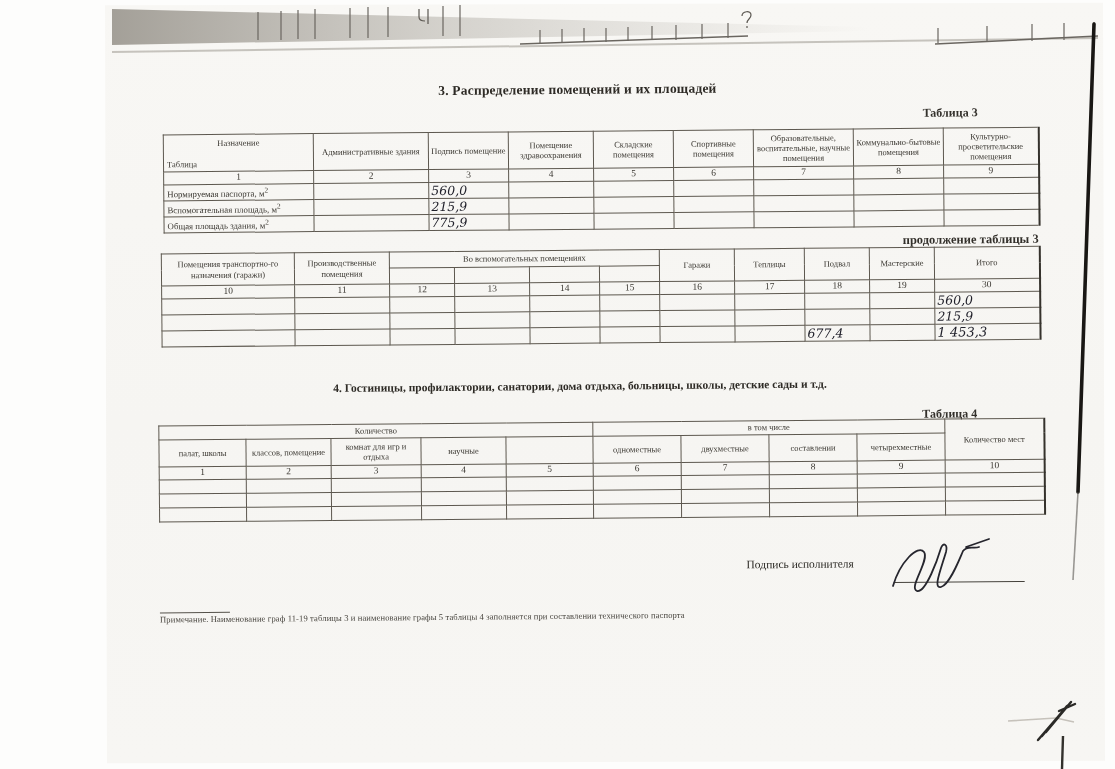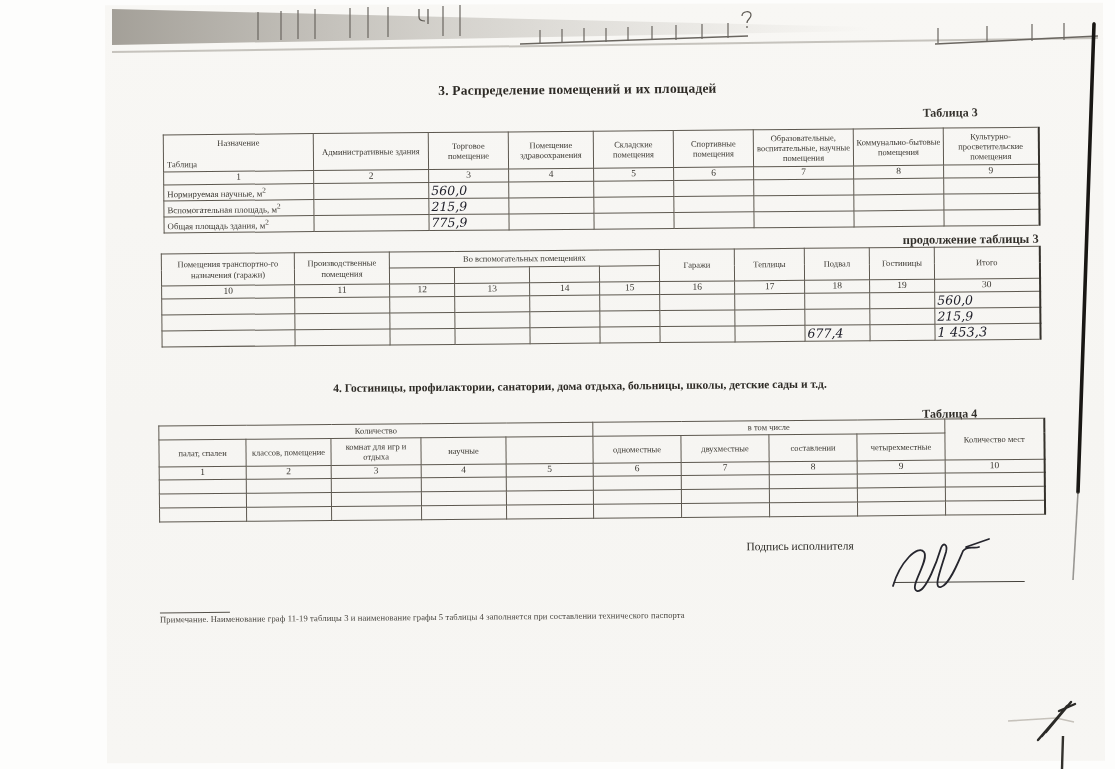--- a/index.html
+++ b/index.html
@@ -53,21 +53,21 @@
   }
   .hw-lg{font-size:13px;}
   #table3b{left:162px;top:250px;}
   #table3b .tier1 th{height:15px;}
   #table3b .tier2 th{height:15px;}
   #table4{left:158px;top:422px;}
   #table4 .tier1 th{height:13px;}
   #table4 .tier2 th{height:26px;}
   #table4 .drow td{height:13px;}
   #sig-label{
-    position:absolute;left:745px;top:542px;font-size:11.5px;color:#2c2a25;
+    position:absolute;left:745px;top:560px;font-size:11.5px;color:#2c2a25;
   }
   #sig-line{
     position:absolute;left:892px;top:585px;width:131px;border-top:1px solid #45423c;
   }
   #footnote{
     position:absolute;left:158px;top:611px;width:690px;font-size:8.6px;color:#45423c;
     letter-spacing:.1px;
   }
   #footnote-rule{
     position:absolute;left:158px;top:609px;width:70px;border-top:1px solid #55524b;
@@ -96,41 +96,41 @@
         <col style="width:90px">
         <col style="width:95px">
     </colgroup>
     <tbody>
         <tr class="hdr">
       <th class="corner">
         <span class="c-top">Назначение</span>
         <span class="c-bot">Таблица</span>
       </th>
       <th>Административные здания</th>
-      <th>Торговое помещение</th>
+      <th>Подпись помещение</th>
       <th>Помещение здравоохранения</th>
       <th>Складские помещения</th>
       <th>Спортивные помещения</th>
       <th>Образовательные, воспитательные, научные помещения</th>
       <th>Коммунально-бытовые помещения</th>
       <th>Культурно-просветительские помещения</th>
     </tr>
     <tr class="num">
       <td>1</td>
       <td>2</td>
       <td>3</td>
       <td>4</td>
       <td>5</td>
       <td>6</td>
       <td>7</td>
       <td>8</td>
       <td>9</td>
     </tr>
     <tr class="drow">
-      <td class="row-label"><span>Нормируемая научные, м</span><sup>2</sup></td>
+      <td class="row-label"><span>Нормируемая паспорта, м</span><sup>2</sup></td>
       <td></td>
       <td class="hw">560,0</td>
       <td></td>
           <td></td>
           <td></td>
           <td></td>
           <td></td>
           <td></td>
     </tr>
     <tr class="drow">
@@ -175,21 +175,21 @@
         <col style="width:105px">
     </colgroup>
     <tbody>
         <tr class="tier1">
       <th rowspan="2">Помещения транспортно-го назначения (гаражи)</th>
       <th rowspan="2">Производственные помещения</th>
       <th colspan="4">Во вспомогательных помещениях</th>
       <th rowspan="2">Гаражи</th>
       <th rowspan="2">Теплицы</th>
       <th rowspan="2">Подвал</th>
-      <th rowspan="2">Гостиницы</th>
+      <th rowspan="2">Мастерские</th>
       <th rowspan="2">Итого</th>
     </tr>
     <tr class="tier2">
       <th></th>
       <th></th>
       <th></th>
       <th></th>
     </tr>
     <tr class="num">
       <td>10</td>
@@ -262,21 +262,21 @@
       <col style="width:88px">
         <col style="width:99px">
     </colgroup>
     <tbody>
         <tr class="tier1">
       <th colspan="5">Количество</th>
       <th colspan="4">в том числе</th>
       <th rowspan="2">Количество мест</th>
     </tr>
     <tr class="tier2">
-      <th>палат, спален</th>
+      <th>палат, школы</th>
       <th>классов, помещение</th>
       <th>комнат для игр и отдыха</th>
       <th>научные</th>
       <th></th>
       <th>одноместные</th>
       <th>двухместные</th>
       <th>составлении</th>
       <th>четырехместные</th>
     </tr>
     <tr class="num">

